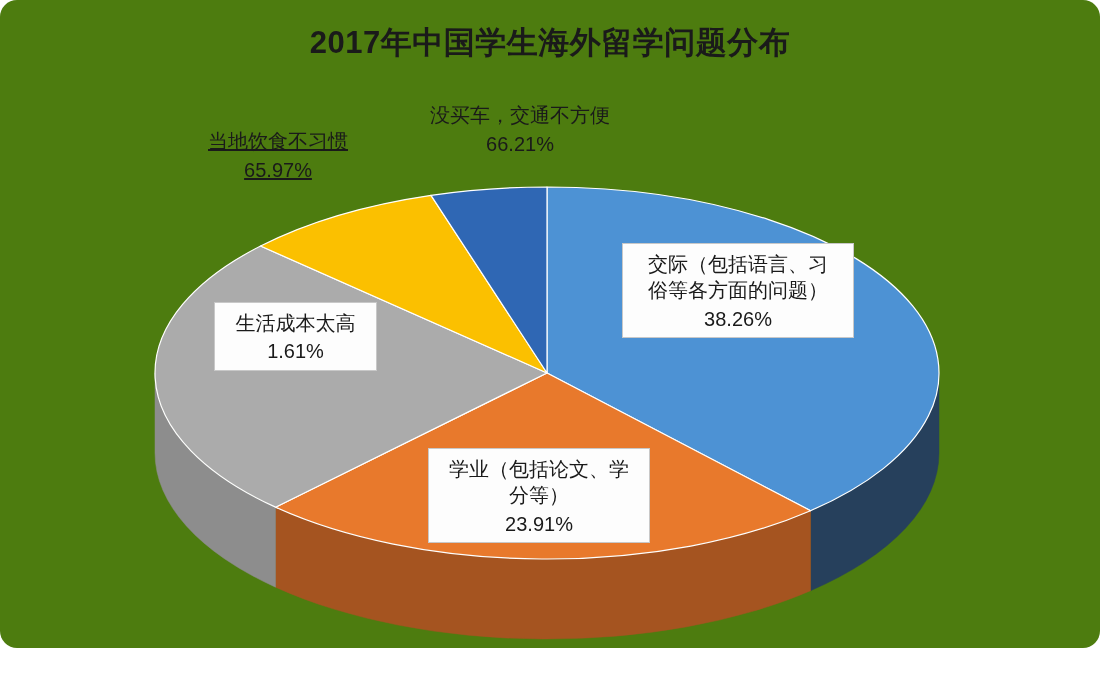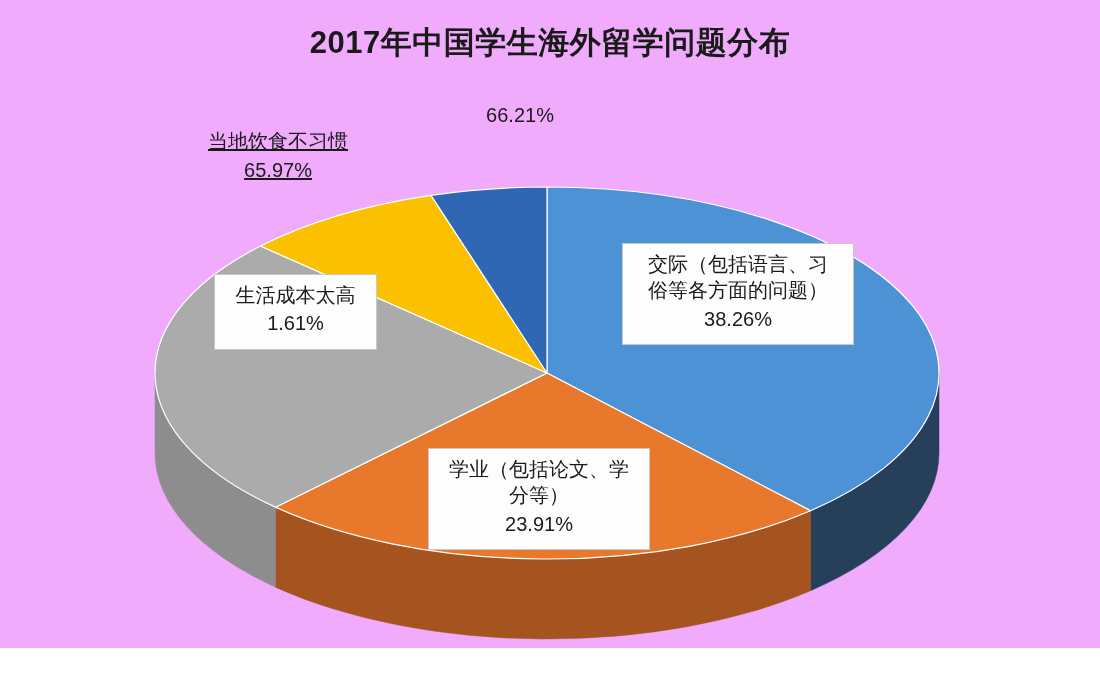--- a/index.html
+++ b/index.html
@@ -10,21 +10,22 @@
   body {
     width: 1100px;
     height: 676px;
     overflow: hidden;
     font-family: "Liberation Sans", "DejaVu Sans", sans-serif;
   }
   #canvas {
     position: relative;
     width: 1100px;
     height: 648px;
-    background: #f0abfc;
+    background: #4d7c0f;
+    border-radius: 17px;
   }
   #chart-title {
     position: absolute;
     left: 0;
     top: 22px;
     width: 1100px;
     text-align: center;
     font-size: 31px;
     font-weight: bold;
     color: #1a1a1a;
@@ -38,39 +39,39 @@
   }
   .callout {
     position: absolute;
     background: #fdfdfd;
     border: 1px solid #c8c8c8;
     box-sizing: border-box;
     text-align: center;
     color: #1a1a1a;
     font-size: 20px;
     line-height: 1.32;
-    padding: 7px 8px 12px 8px;
+    padding: 7px 8px 5px 8px;
   }
   .callout .pct {
     display: block;
     margin-top: 2px;
   }
   .outside-label {
     position: absolute;
     text-align: center;
     color: #1a1a1a;
     font-size: 20px;
     line-height: 1.45;
     white-space: nowrap;
   }
   .outside-label .pct { display: block; }
 
   #label-blue   { left: 622px; top: 243px; width: 232px; }
   #label-orange { left: 428px; top: 404px; width: 222px; margin-top: 44px; }
-  #label-gray   { left: 214px; top: 274px; width: 163px; }
+  #label-gray   { left: 214px; top: 302px; width: 163px; }
 
   #label-yellow { left: 168px; top: 127px; width: 220px; text-decoration: underline; }
   #label-navy   { left: 400px; top: 101px; width: 240px; }
 </style>
 </head>
 <body>
 
 <div id="canvas">
 
   <div id="chart-title">2017年中国学生海外留学问题分布</div>
@@ -104,16 +105,17 @@
     <span>生活成本太高</span>
     <span class="pct">1.61%</span>
   </div>
 
   <div class="outside-label" id="label-yellow">
     <span>当地饮食不习惯</span>
     <span class="pct">65.97%</span>
   </div>
 
   <div class="outside-label" id="label-navy">
+    <span>没买车，交通不方便</span>
     <span class="pct">66.21%</span>
   </div>
 
 </div>
 
 </body></html>

